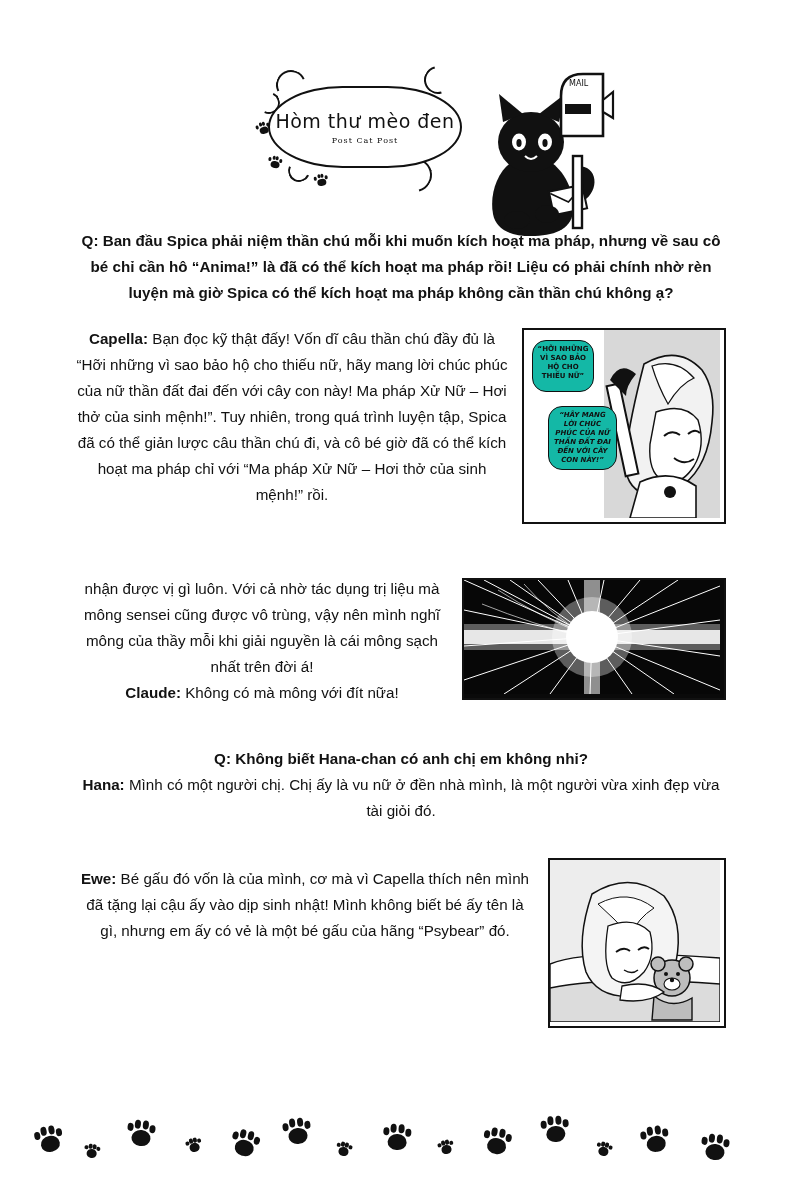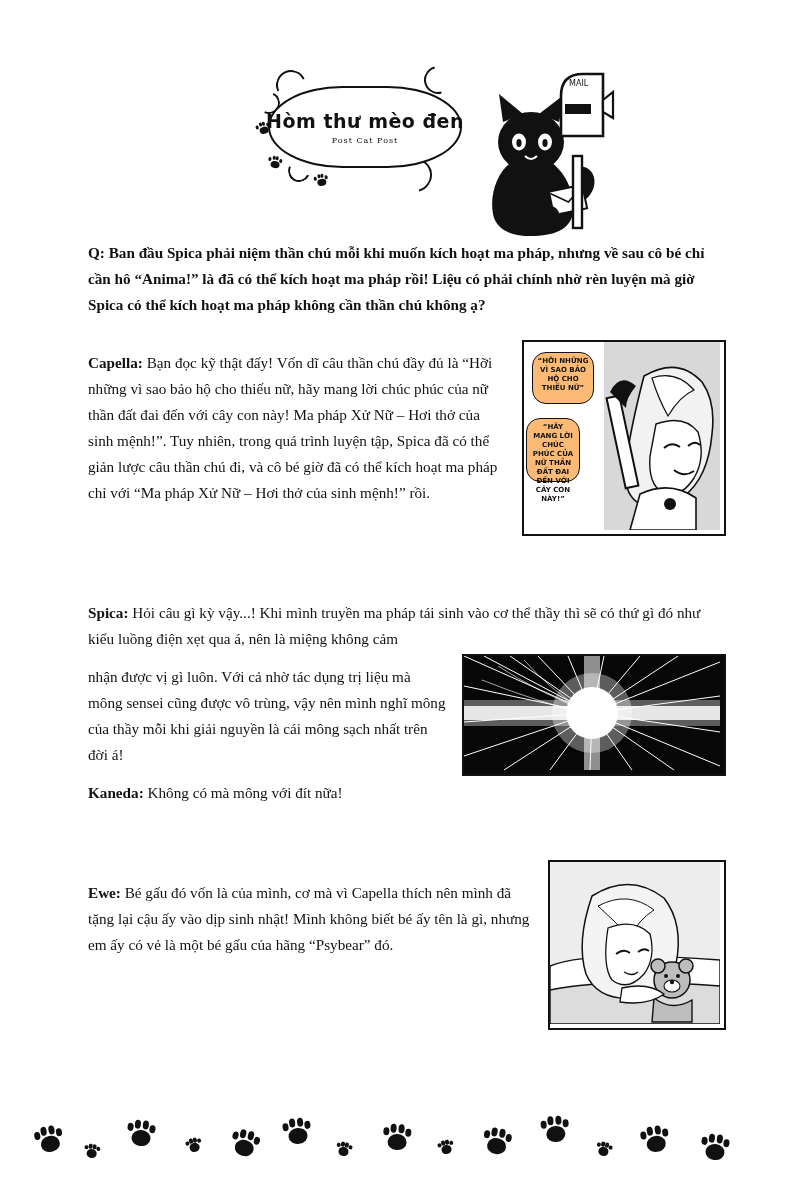--- a/index.html
+++ b/index.html
@@ -39,21 +39,21 @@
     border-radius: 46% 46% 46% 46% / 60% 60% 60% 60%;
     background: #fff;
     display: flex;
     flex-direction: column;
     align-items: center;
     justify-content: center;
   }
   .header-title {
     font-family: "DejaVu Sans", sans-serif;
     font-size: 19px;
-    font-weight: bold;
+    font-weight: normal;
     letter-spacing: .5px;
     color: #111;
     white-space: nowrap;
   }
   .header-sub {
     font-family: "DejaVu Serif", serif;
     font-size: 8px;
     letter-spacing: 1px;
     margin-top: 4px;
     color: #111;
@@ -91,25 +91,26 @@
   .mailbox { position: absolute; left: 555px; top: 26px; width: 60px; height: 170px; }
 
   
   .content {
     position: absolute;
     left: 76px;
     top: 228px;
     width: 650px;
   }
   .para {
-    font-family: Liberation Serif, serif;
+    font-family: Liberation Sans, sans-serif;
     font-size: 15.2px;
     line-height: 26px;
     color: #121212;
-    margin: 12px;
+    margin: 0;
+    text-align: center;
   }
   .q { font-weight: bold; }
   .speaker { font-weight: bold; }
   .block { margin-bottom: 20px; }
   .tight { margin-bottom: 0; }
 
   .wrap-img-right {
     float: right;
     margin: 2px 0 6px 14px;
   }
@@ -117,33 +118,33 @@
     border: 2px solid #111;
     background: #fff;
     position: relative;
     overflow: hidden;
   }
 
   
   .panel1 { width: 200px; height: 192px; }
   .bubble {
     position: absolute;
-    background: #fdba74;
+    background: #14b8a6;
     border: 1.6px solid #111;
     border-radius: 14px;
     font-size: 7px;
     line-height: 9px;
     font-weight: bold;
     text-align: center;
     padding: 4px 3px;
     color: #111;
     box-sizing: border-box;
   }
   .bubble.b1 { left: 8px; top: 10px; width: 62px; height: 52px; }
-  .bubble.b2 { left: 2px; top: 76px; width: 54px; height: 64px; }
+  .bubble.b2 { left: 24px; top: 76px; width: 69px; height: 64px; font-style: italic; }
 
   
   .panel2 { width: 260px; height: 118px; background: #0a0a0a; }
   .panel3 { width: 174px; height: 166px; }
 
   
   .paw-row { position: absolute; left: 0; top: 1108px; width: 800px; height: 70px; }
   .paw-lg { width: 30px; height: 26px; }
   .paw-lg .main { width: 19px; height: 16px; left: 5.5px; top: 9.5px; }
   .paw-lg .t1 { width: 6.5px; height: 8px; left: 0.5px; top: 4px; }
@@ -290,24 +291,20 @@
         <span class="speaker">Capella:</span>
         <span>Bạn đọc kỹ thật đấy! Vốn dĩ câu thần chú đầy đủ là “Hỡi những vì sao bảo hộ cho thiếu nữ, hãy mang lời chúc phúc của nữ thần đất đai đến với cây con này! Ma pháp Xử Nữ – Hơi thở của sinh mệnh!”. Tuy nhiên, trong quá trình luyện tập, Spica đã có thể giản lược câu thần chú đi, và cô bé giờ đã có thể kích hoạt ma pháp chỉ với “Ma pháp Xử Nữ – Hơi thở của sinh mệnh!” rồi.</span>
       </p>
     </div>
 
     <div style="height:14px;"></div>
 
     <div class="block clearfix">
       <div style="height:12px;"></div>
 
-      <p class="para tight">
-        <span class="speaker">Spica:</span>
-        <span>Hỏi câu gì kỳ vậy...! Khi mình truyền ma pháp tái sinh vào cơ thể thầy thì sẽ có thứ gì đó như kiểu luồng điện xẹt qua á, nên là miệng không cảm</span>
-      </p>
 
       <div class="wrap-img-right panel panel2">
         <svg viewBox="0 0 256 114" width="256" height="114" style="position:absolute;inset:0;">
           <rect width="256" height="114" fill="#070707"></rect>
 
           <g stroke="#ffffff" stroke-width="1">
             <line x1="128" y1="57" x2="0" y2="0"></line>
               <line x1="128" y1="57" x2="20" y2="0"></line>
             <line x1="128" y1="57" x2="46" y2="0"></line>
               <line x1="128" y1="57" x2="74" y2="0"></line>
@@ -342,27 +339,37 @@
             <path d="M34 10 q40 26 90 46" fill="none"></path>
             <path d="M18 24 q50 20 104 34" fill="none"></path>
           </g>
         </svg>
       </div>
 
       <p class="para tight">
         <span>nhận được vị gì luôn. Với cả nhờ tác dụng trị liệu mà mông sensei cũng được vô trùng, vậy nên mình nghĩ mông của thầy mỗi khi giải nguyền là cái mông sạch nhất trên đời á!</span>
       </p>
       <p class="para tight">
-        <span class="speaker">Kaneda:</span>
+        <span class="speaker">Claude:</span>
         <span>Không có mà mông với đít nữa!</span>
       </p>
     </div>
 
     <div style="height:20px;"></div>
 
+    <div class="block">
+      <p class="para tight">
+        <span class="q">Q:</span>
+        <span class="q">Không biết Hana-chan có anh chị em không nhỉ?</span>
+      </p>
+      <p class="para">
+        <span class="speaker">Hana:</span>
+        <span>Mình có một người chị. Chị ấy là vu nữ ở đền nhà mình, là một người vừa xinh đẹp vừa tài giỏi đó.</span>
+      </p>
+    </div>
 
     <div style="height:12px;"></div>
 
     <div class="block clearfix">
 
       <div class="wrap-img-right panel panel3">
         <svg viewBox="0 0 170 162" width="170" height="162" style="position:absolute;inset:0;">
           <rect width="170" height="162" fill="#fff"></rect>
 
           <rect x="0" y="0" width="170" height="162" fill="#ededed"></rect>

